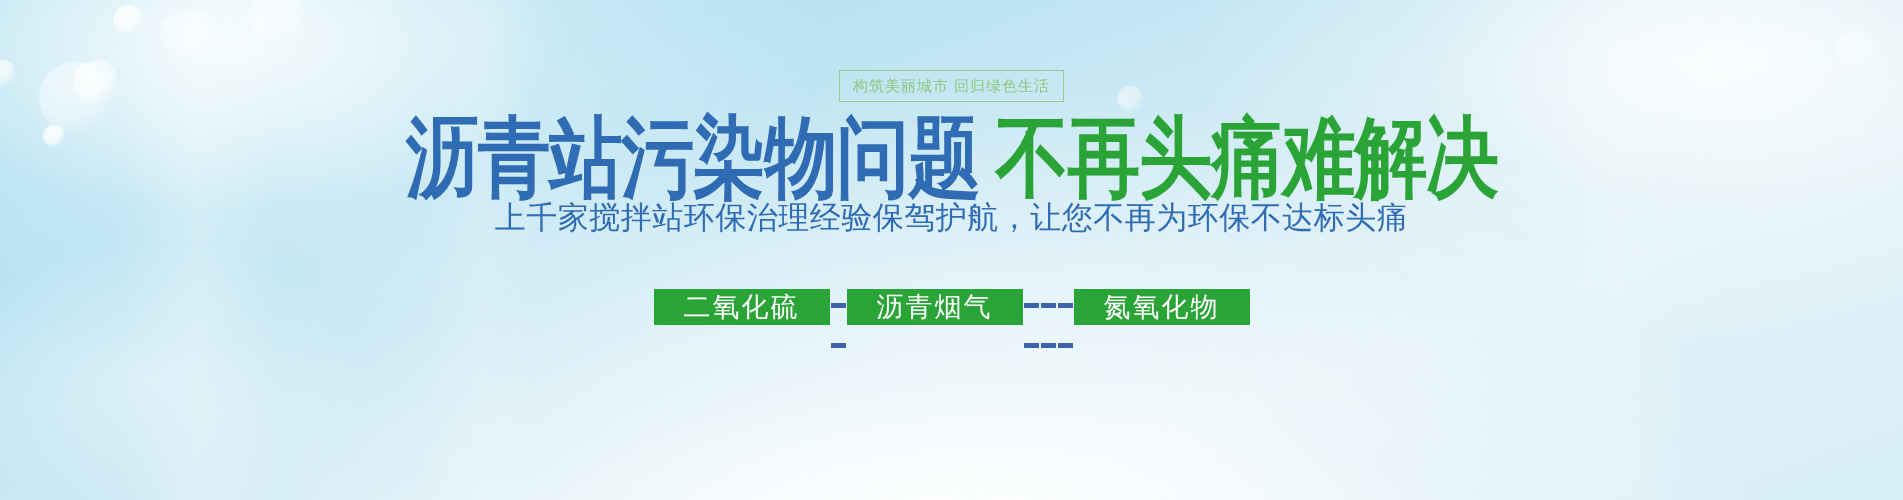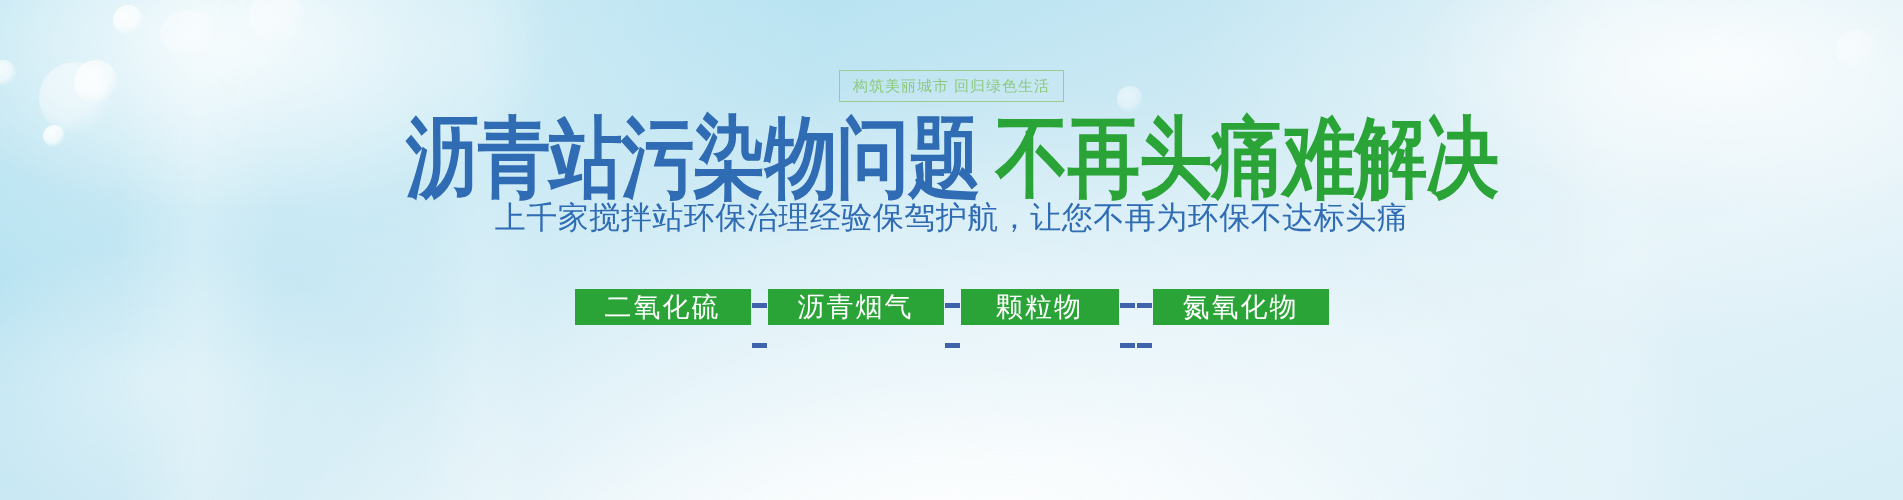--- a/index.html
+++ b/index.html
@@ -160,21 +160,20 @@
       <span class="hl-blue">沥青站污染物问题</span><span class="hl-green">不再头痛难解决</span>
     </div>
 
     <div class="subtitle">上千家搅拌站环保治理经验保驾护航，让您不再为环保不达标头痛</div>
 
     <div class="chips">
       <div class="chip">二氧化硫</div>
       <div class="chip-sep"></div>
       <div class="chip">沥青烟气</div>
       <div class="chip-sep"></div>
-      <div class="chip">颗粒物</div>
       <div class="chip-sep"></div>
       <div class="chip-sep"></div>
       <div class="chip">氮氧化物</div>
     </div>
 
 
   </div>
 </div>
 
 </body></html>

